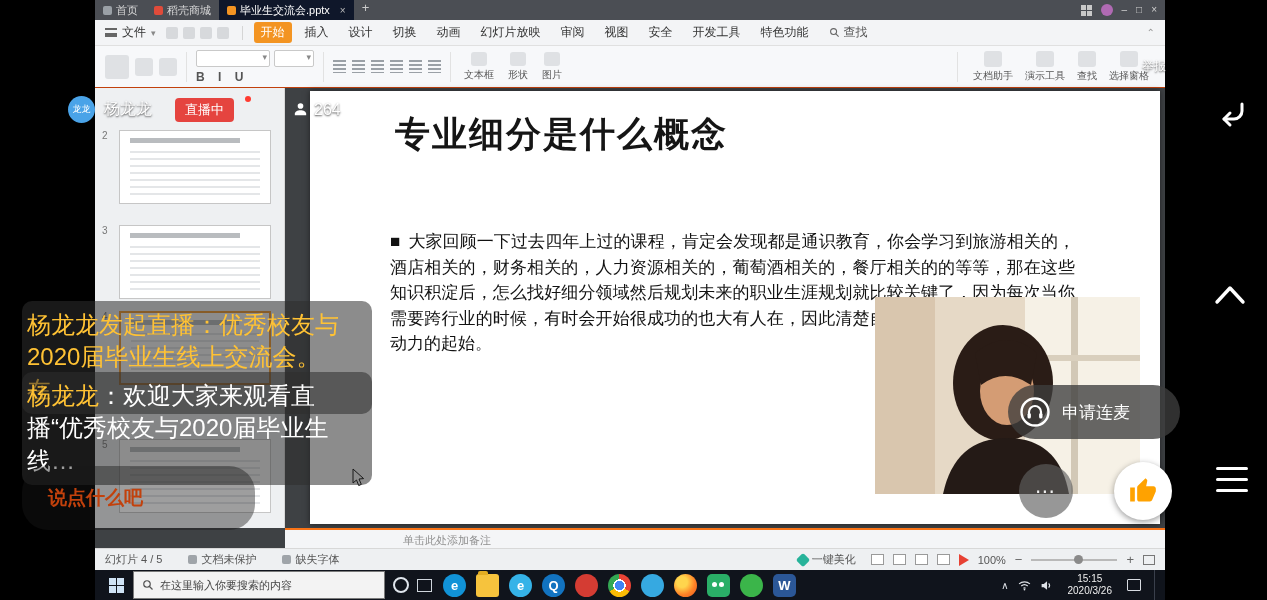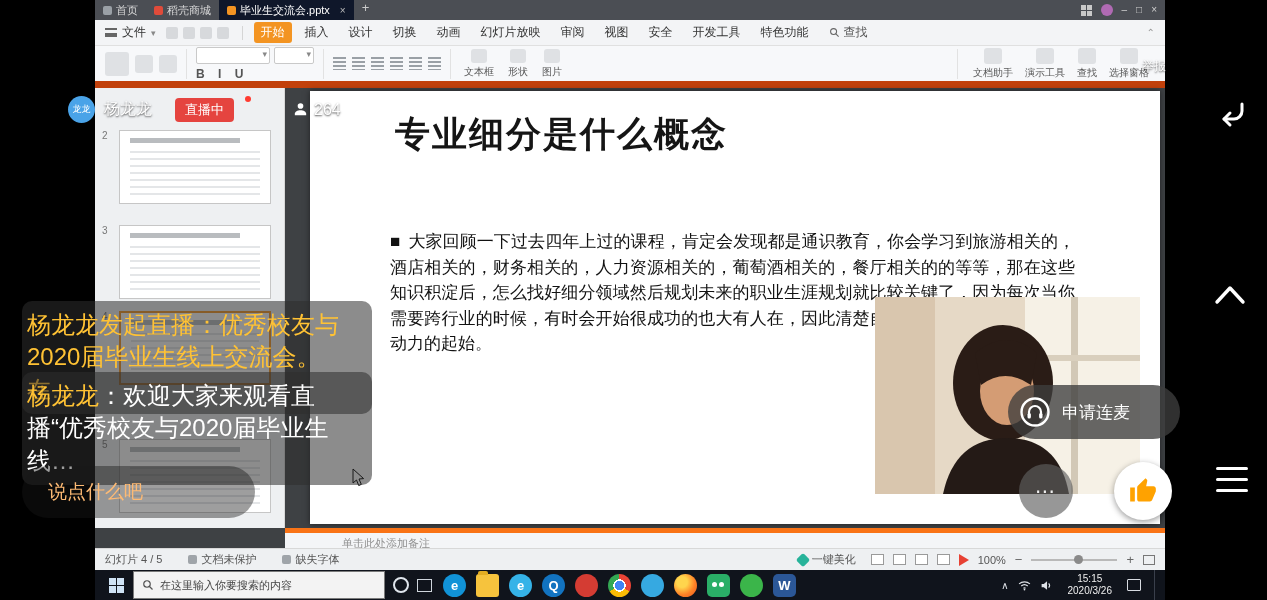--- a/index.html
+++ b/index.html
@@ -31,21 +31,21 @@
   .hamb{width:12px;height:9px;border-top:2px solid #666;border-bottom:2px solid #666;position:relative;}
   .hamb::after{content:"";position:absolute;left:0;top:2.5px;width:12px;height:2px;background:#666;}
   .mini-ico{width:12px;height:12px;background:#d7d9dc;border-radius:2px;margin-right:5px;}
   .msep{width:1px;height:14px;background:#d5d5d5;margin:0 8px;}
   .mtab{padding:2px 7px;margin:0 3px;border-radius:3px;white-space:nowrap;}
   .mtab.active{background:#f39422;color:#fff;}
   .findgrp{display:flex;align-items:center;gap:4px;margin-left:10px;color:#555;}
   .mright{margin-left:auto;color:#999;font-size:10px;}
 
   
-  .wtoolbar{position:absolute;left:0;top:46px;width:100%;height:42px;background:#f7f8fa;border-bottom:7px solid #c2410c;display:flex;align-items:center;padding:0 10px;}
+  .wtoolbar{position:absolute;left:0;top:46px;width:100%;height:42px;background:#f7f8fa;border-bottom:1px solid #c2410c;display:flex;align-items:center;padding:0 10px;}
   .tgrp{display:flex;align-items:center;gap:6px;}
   .tsep{width:1px;height:30px;background:#e2e2e2;margin:0 9px;}
   .iph{width:18px;height:18px;background:#dfe1e4;border-radius:3px;}
   .iph.big{width:24px;height:24px;}
   .fontbox{width:74px;height:17px;background:#fff;border:1px solid #c9c9c9;border-radius:2px;position:relative;}
   .fontbox.small{width:40px;}
   .fontbox::after{content:"▾";position:absolute;right:2px;top:1px;font-size:9px;color:#888;}
   .biu{font-size:12px;color:#555;letter-spacing:5px;font-weight:bold;}
   .alignph{width:13px;height:13px;background:repeating-linear-gradient(to bottom,#9aa0a6 0 2px,transparent 2px 4px);}
   .tbtn{display:flex;flex-direction:column;align-items:center;gap:2px;font-size:10px;color:#555;padding:0 4px;}
@@ -63,21 +63,21 @@
   .tnum{position:absolute;left:7px;font-size:10px;color:#777;}
 
   
   .wcanvas{position:absolute;left:190px;top:88px;right:0;height:440px;background:#3e4144;}
   .slide{position:absolute;left:25px;top:3px;width:850px;height:433px;background:#fff;box-shadow:0 0 6px rgba(0,0,0,.5);}
   .slide-title{position:absolute;left:85px;top:20px;font-size:35px;font-weight:bold;color:#151515;font-family:"DejaVu Serif","Liberation Serif",serif;letter-spacing:2px;}
   .slide-bullet{position:absolute;left:80px;top:138px;right:85px;font-size:17px;line-height:1.5;color:#121212;text-align:justify;}
   .bmark{margin-right:8px;}
 
   
-  .wnotes{position:absolute;left:190px;right:0;top:528px;height:20px;background:#f4f5f7;border-top:5px solid #f97316;font-size:11px;color:#8f8f8f;line-height:20px;padding-left:57px;}
+  .wnotes{position:absolute;left:190px;right:0;top:528px;height:20px;background:#f4f5f7;border-top:2px solid #f97316;font-size:11px;color:#8f8f8f;line-height:20px;padding-left:118px;}
   .wstatus{position:absolute;left:0;right:0;top:548px;height:22px;background:#eef0f2;border-top:1px solid #d8d8d8;display:flex;align-items:center;padding:0 10px;font-size:11px;color:#555;}
   .sbitem{margin-right:26px;white-space:nowrap;display:flex;align-items:center;gap:4px;}
   .sbdot{width:9px;height:9px;border-radius:2px;background:#9fa4a9;}
   .sbright{margin-left:auto;display:flex;align-items:center;gap:9px;}
   .sparkle{width:10px;height:10px;background:#27b39a;transform:rotate(45deg);border-radius:2px;}
   .viewph{width:13px;height:11px;border:1px solid #9a9a9a;background:#fff;}
   .playtri{width:0;height:0;border-left:10px solid #e74133;border-top:6px solid transparent;border-bottom:6px solid transparent;}
   .zslider{width:86px;height:2px;background:#b9b9b9;position:relative;}
   .zknob{position:absolute;left:50%;top:-4px;width:9px;height:9px;border-radius:50%;background:#8a8a8a;}
   .zsign{font-size:13px;color:#666;line-height:1;}
@@ -126,21 +126,21 @@
   .livebadge{background:#e5443f;color:#fff;font-size:13px;padding:3px 10px;border-radius:4px;margin-left:14px;}
   .reddot{width:6px;height:6px;border-radius:50%;background:#ff3b30;margin-left:2px;align-self:flex-start;}
   .vcount{display:flex;align-items:center;gap:5px;margin-left:32px;color:#fff;font-size:16px;text-shadow:0 1px 2px rgba(0,0,0,.7);}
 
   .msg{position:absolute;left:22px;width:350px;background:rgba(45,45,45,.55);border-radius:10px;padding:8px 5px;font-size:24px;line-height:1.35;z-index:10;}
   .msg1{top:301px;}
   .msg2{top:372px;}
   .msg .oj{color:#ffc234;}
   .msg .wh{color:#fff;}
 
-  .chatinput{position:absolute;left:22px;top:466px;width:233px;height:52px;border-radius:26px;background:rgba(25,25,25,.42);color:#fdba74;font-size:19px;display:flex;align-items:center;padding-left:26px;z-index:10;}
+  .chatinput{position:absolute;left:22px;top:466px;width:233px;height:64px;border-radius:26px;background:rgba(25,25,25,.42);color:#c2410c;font-size:19px;display:flex;align-items:center;padding-left:26px;z-index:10;font-weight:bold;}
 
   .webcam{position:absolute;left:875px;top:297px;width:265px;height:197px;z-index:5;overflow:hidden;background:#d8c7b2;}
   .micpill{position:absolute;left:1008px;top:385px;width:172px;height:54px;border-radius:27px;background:rgba(62,62,62,.78);display:flex;align-items:center;gap:10px;padding-left:10px;color:#fff;font-size:17px;z-index:12;}
   .morebtn{position:absolute;left:1019px;top:464px;width:54px;height:54px;border-radius:50%;background:rgba(95,95,95,.65);display:flex;align-items:center;justify-content:center;color:#f0f0f0;font-size:20px;letter-spacing:2px;z-index:12;}
   .likebtn{position:absolute;left:1114px;top:462px;width:58px;height:58px;border-radius:50%;background:#fff;display:flex;align-items:center;justify-content:center;z-index:12;box-shadow:0 2px 6px rgba(0,0,0,.4);}
 
   .navico{position:absolute;z-index:12;}
   .nav-back{left:1213px;top:100px;}
   .nav-home{left:1212px;top:278px;}
   .nav-recent{left:1216px;top:467px;width:32px;}

